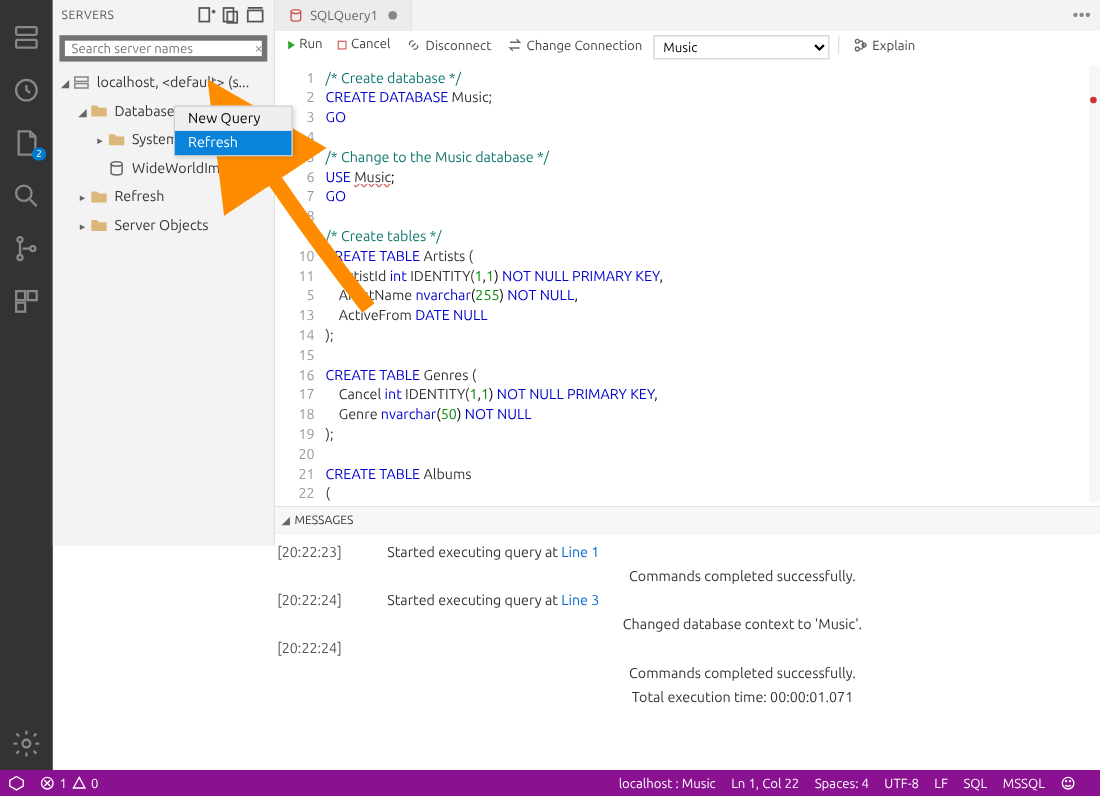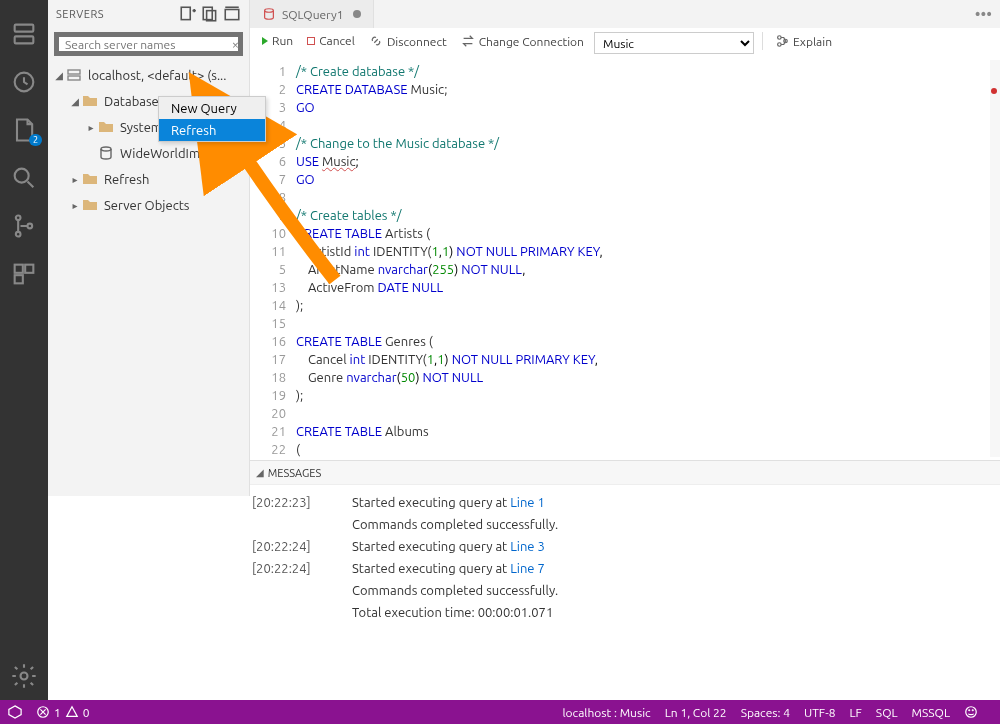--- a/index.html
+++ b/index.html
@@ -51,21 +51,21 @@
 .editor-mark { position: absolute; right: 3px; top: 28px; width: 6px; height: 6px; border-radius: 50%; background: #d03030; }
 .minimap { position: absolute; right: 0; top: 0; width: 10px; height: 100%; background: #f7f7f7; }
 .messages-panel { position: absolute; left: 250px; right: 0; top: 460px; bottom: 24px; background: #fff; border-top: 1px solid #e0e0e0; font-size: 13px; }
 .messages-header { height: 24px; display: flex; align-items: center; padding: 0 6px; background: #f7f7f7; border-bottom: 1px solid #eee; font-size: 11px; color: #333; text-transform: uppercase; }
 .messages-header .chev { font-size: 10px; margin-right: 4px; color: #666; }
 .messages-body { padding: 6px 2px; line-height: 22px; color: #333; }
 .msg-row { display: flex; }
 .msg-ts { width: 100px; color: #555; }
 .msg-text { flex: 1; }
 .msg-link { color: #0066cc; cursor: pointer; }
-.msg-indent { padding-left: 100px; }
+.msg-indent { padding-left: 100px; text-align: center; }
 .statusbar { position: absolute; left: 0; bottom: 0; right: 0; height: 24px; background: #8a1290; color: #fff; display: flex; align-items: center; font-size: 12px; padding: 0 8px; }
 .statusbar .sb-item { margin-right: 14px; display: flex; align-items: center; gap: 4px; cursor: pointer; }
 .statusbar .sb-spacer { flex: 1; }
 .sb-icon { width: 14px; height: 14px; }
 .context-menu { position: absolute; left: 158px; top: 96px; width: 108px; background: #efefef; border: 1px solid #ccc; box-shadow: 2px 2px 4px rgba(0,0,0,0.15); font-size: 13px; z-index: 10; }
 .context-menu .menu-item { padding: 4px 12px; cursor: pointer; }
 .context-menu .menu-item.hover { background: #0a84da; color: #fff; }
 .arrow-canvas { position: absolute; left: 0; top: 0; width: 1000px; height: 724px; pointer-events: none; z-index: 5; }
 </style>
 </head>
@@ -296,23 +296,23 @@
   <div class="messages-body">
     <div class="msg-row">
         <span class="msg-ts">[20:22:23]</span>
         <span class="msg-text"><span>Started executing query at </span><span class="msg-link">Line 1</span></span>
       </div>
     <div class="msg-indent">Commands completed successfully.</div>
     <div class="msg-row">
         <span class="msg-ts">[20:22:24]</span>
         <span class="msg-text"><span>Started executing query at </span><span class="msg-link">Line 3</span></span>
       </div>
+    <div class="msg-indent">Changed database context to 'Music'.</div>
     <div class="msg-row">
         <span class="msg-ts">[20:22:24]</span>
-        <span class="msg-text"><span>Started executing query at </span><span class="msg-link">Line 7</span></span>
       </div>
     <div class="msg-indent">Commands completed successfully.</div>
     <div class="msg-indent">Total execution time: 00:00:01.071</div>
   </div>
 </div>
 
 <div class="context-menu">
   <div class="menu-item">New Query</div>
   <div class="menu-item hover">Refresh</div>
 </div>

